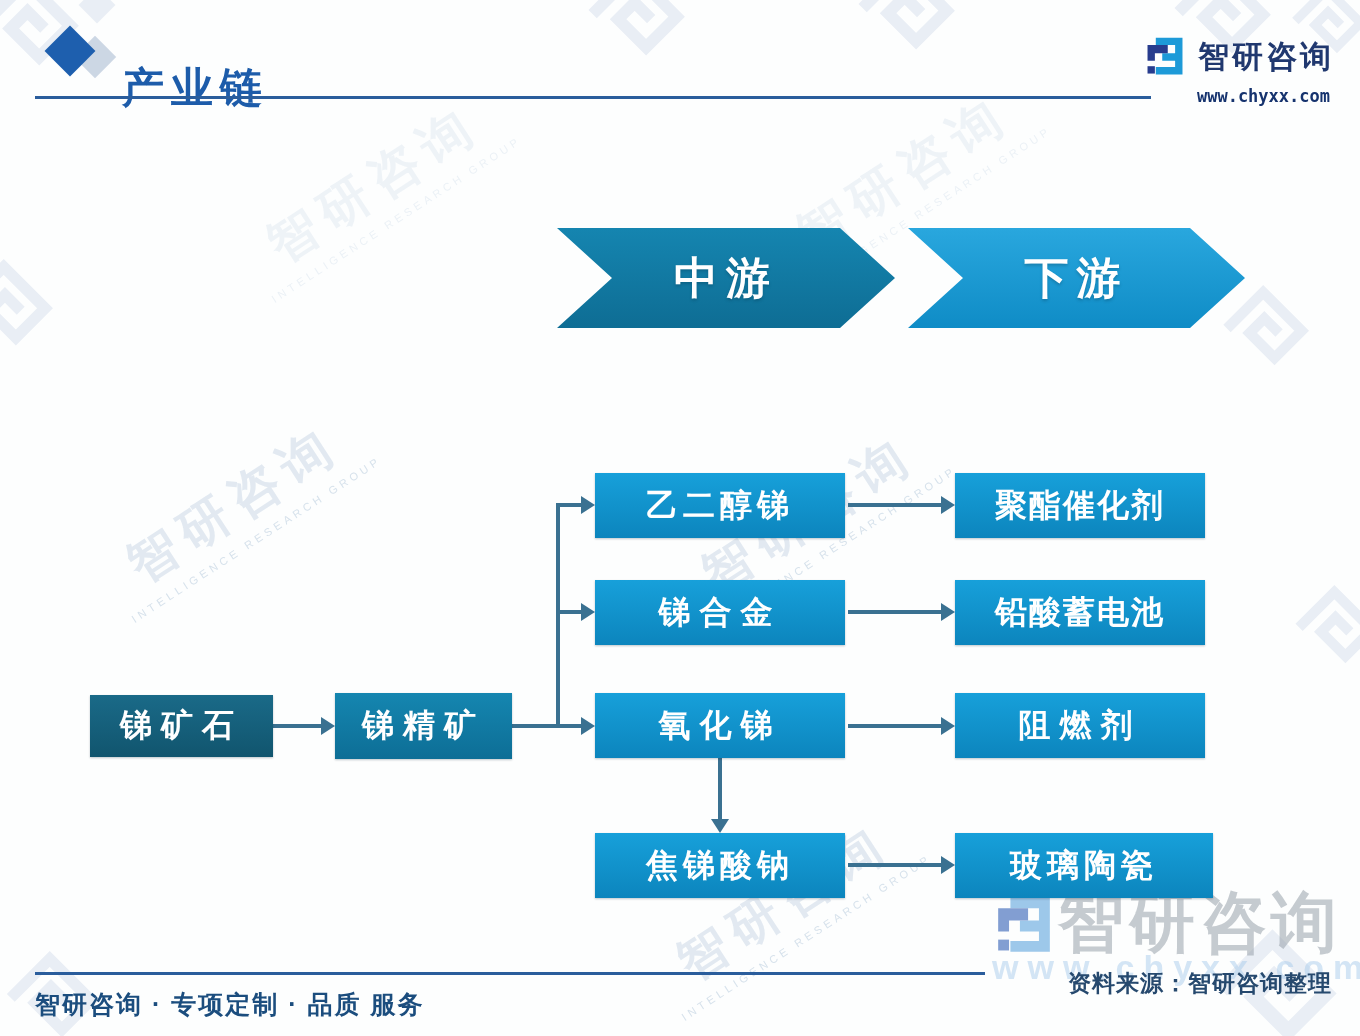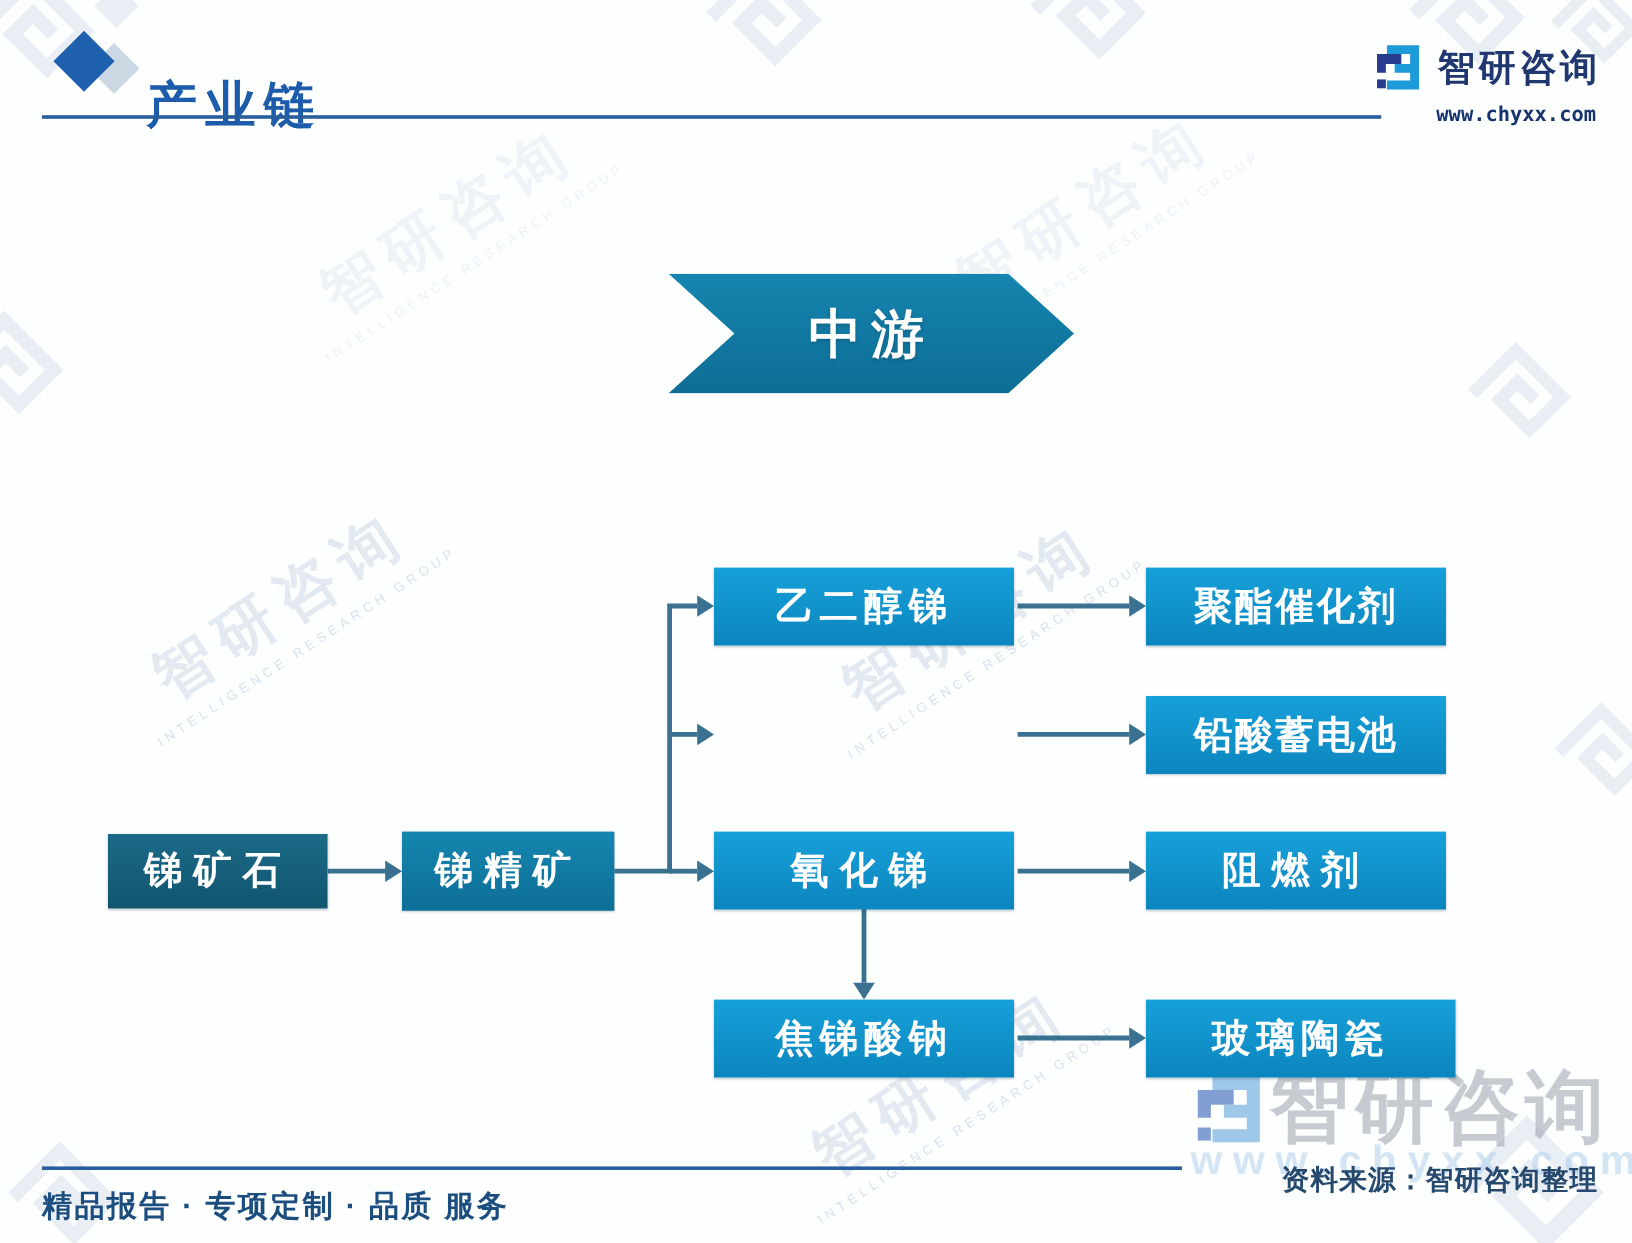--- a/index.html
+++ b/index.html
@@ -135,20 +135,23 @@
       <path d="M30 8 H88 V88 H30 V72 H72 V58 H44 V42 H72 V24 H30 Z" fill="#1d9ad8"></path>
       <path d="M12 24 H56 V42 H28 V58 H12 Z" fill="#273c8e"></path>
       <rect x="12" y="70" width="16" height="16" fill="#273c8e"></rect>
     </svg>
     <span class="name">智研咨询</span>
   </div>
 
 
   <div class="stage teal" style="left:557px;width:338px">
     <span>中游</span>
+  </div>
+  <div class="stage blue" style="left:908px;width:337px">
+    <span>下游</span>
   </div>
 
   <svg id="connectors" width="1360" height="1036">
     <g stroke="#3a7191" stroke-width="4" fill="none">
       <path d="M273 726 H322"></path>
       <path d="M512 726 H558 V505 H581"></path>
       <path d="M558 612 H581"></path>
       <path d="M558 726 H581"></path>
       <path d="M848 505 H941"></path>
       <path d="M848 612 H941"></path>
@@ -172,20 +175,23 @@
   <div class="node dark ls8" style="left:90px;top:695px;width:183px;height:62px">
     <span>锑矿石</span>
   </div>
   <div class="node tealbox ls8" style="left:335px;top:693px;width:177px;height:66px">
     <span>锑精矿</span>
   </div>
 
   <div class="node bluebox ls4" style="left:595px;top:473px;width:250px;height:65px">
     <span>乙二醇锑</span>
   </div>
+  <div class="node bluebox ls8" style="left:595px;top:580px;width:250px;height:65px">
+    <span>锑合金</span>
+  </div>
   <div class="node bluebox ls8" style="left:595px;top:693px;width:250px;height:65px">
     <span>氧化锑</span>
   </div>
   <div class="node bluebox ls4" style="left:595px;top:833px;width:250px;height:65px">
     <span>焦锑酸钠</span>
   </div>
 
   <div class="node bluebox ls2" style="left:955px;top:473px;width:250px;height:65px">
     <span>聚酯催化剂</span>
   </div>
@@ -193,16 +199,16 @@
     <span>铅酸蓄电池</span>
   </div>
   <div class="node bluebox ls8" style="left:955px;top:693px;width:250px;height:65px">
     <span>阻燃剂</span>
   </div>
   <div class="node bluebox ls4" style="left:955px;top:833px;width:258px;height:65px">
     <span>玻璃陶瓷</span>
   </div>
 
   <div class="ft-rule"></div>
-  <div class="ft-tagline">精品报告 · 专项定制 · 品质 服务</div>
+  <div class="ft-tagline">智研咨询 · 专项定制 · 品质 服务</div>
   <div class="ft-source">资料来源：智研咨询整理</div>
 
 </div>
 
 </body></html>

